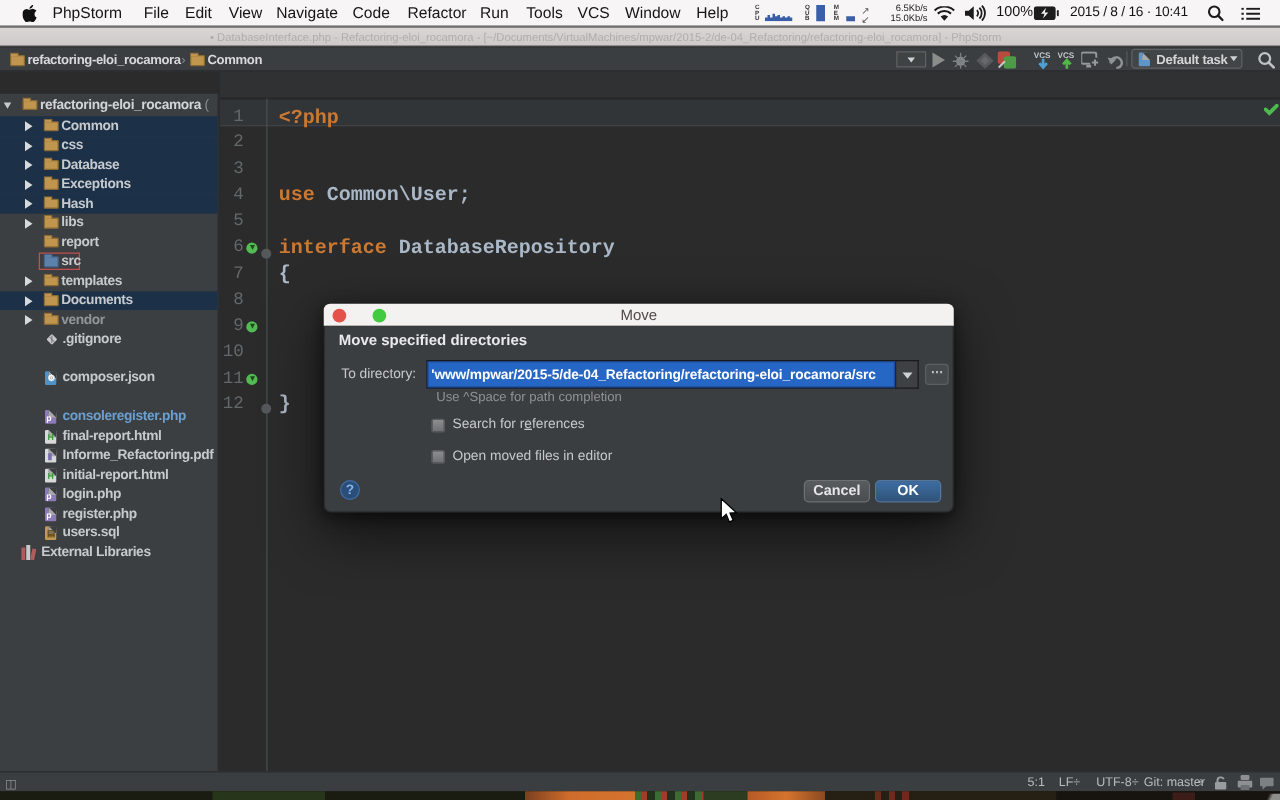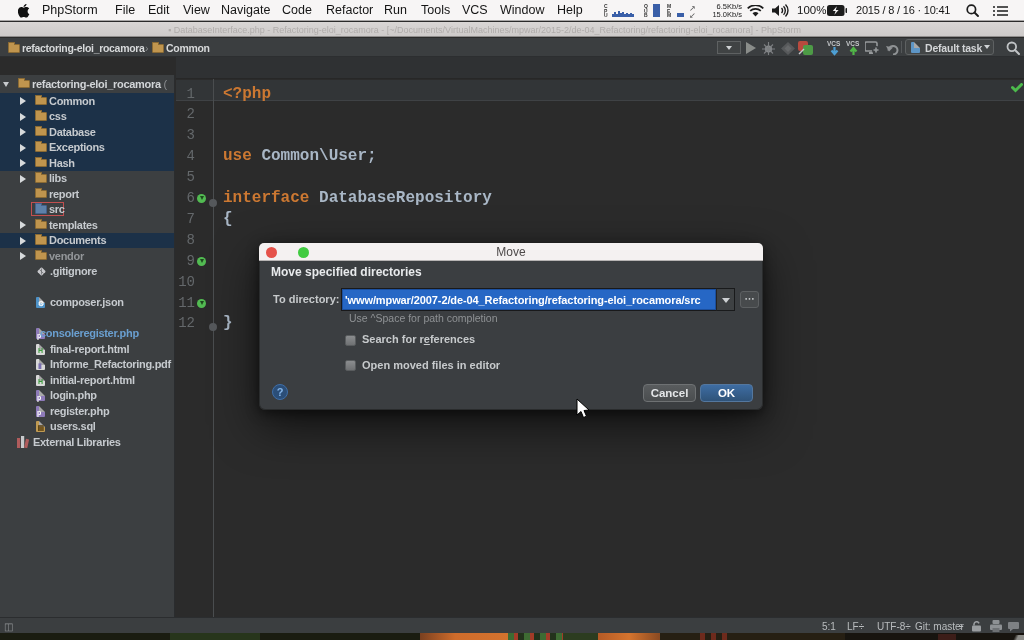--- a/index.html
+++ b/index.html
@@ -45,21 +45,21 @@
 #statusbar{position:absolute;left:0;top:617px;width:1024px;height:16px;background:#3b3e40;border-top:1px solid #2b2d2f;color:#b9bcbe;font-size:11px}
 #statusbar .si{position:absolute;top:3px;white-space:nowrap;font-size:10px}
 
 #wall{position:absolute;left:0;top:633px;width:1024px;height:7px;background:#1a1c11}
 
 #dlg{position:absolute;left:259px;top:243px;width:504px;height:167px;border-radius:6px;box-shadow:0 16px 45px rgba(0,0,0,.6),0 3px 12px rgba(0,0,0,.5)}
 #dlgtitle{position:absolute;left:0;top:0;width:504px;height:18px;background:#f4f1f1;border-radius:5px 5px 0 0;border-bottom:1px solid #b7b4b4}
 #dlgtitle .cap{position:absolute;left:0;top:2px;width:100%;text-align:center;font-size:12px;color:#4e4a4a;font-weight:400}
 .dot{position:absolute;top:3.5px;width:11px;height:11px;border-radius:50%}
 #dlgbody{position:absolute;left:0;top:18px;width:504px;height:149px;background:#3b3e41;border:1px solid #2a2c2d;border-top:none;border-radius:0 0 6px 6px}
-.dl{position:absolute;white-space:nowrap;color:#c7cacc;font-size:11px;font-weight:700}
+.dl{position:absolute;white-space:nowrap;color:#c7cacc;font-size:11px;font-weight:400}
 #combo{position:absolute;left:81px;top:27px;width:376px;height:23px;background:#2667c5;border:1px solid #19191a;box-shadow:inset 0 0 0 1px #1b4f9e}
 #combo .ctext{position:absolute;left:3px;top:4.5px;font-size:11px;font-weight:700;letter-spacing:-.1px;color:#fff;white-space:nowrap;overflow:hidden;width:370px}
 #cArrow{position:absolute;left:456px;top:27px;width:19px;height:23px;background:#3e4143;border:1px solid #191a1b;border-left:1px solid #232425}
 #cArrow:after{content:"";position:absolute;left:4.5px;top:9px;border-top:5px solid #cdd0d2;border-left:4px solid transparent;border-right:4px solid transparent}
 #dots{position:absolute;left:480px;top:30px;width:19px;height:17px;background:#474a4c;border:1px solid #5d6062;border-radius:3px;color:#c2c5c7;font-size:10px;font-weight:700;text-align:center;line-height:14px}
 .cb{position:absolute;width:11px;height:11px;background:linear-gradient(#8b8d8f,#6f7173);border:1px solid #595c5e;border-radius:2px}
 #help{position:absolute;left:12px;top:123px;width:16px;height:16px;border-radius:50%;background:#2b4e78;border:1px solid #3e6ea8;color:#84b4e8;font-size:11px;font-weight:700;text-align:center;line-height:15px}
 .btn{position:absolute;top:123px;width:53px;height:18px;border-radius:4px;font-size:11.5px;font-weight:700;text-align:center;line-height:17px;color:#e4e6e8}
 #cancel{left:383px;background:linear-gradient(#595c5e,#4a4d4f);border:1px solid #6e7173}
 #ok{left:440px;background:linear-gradient(#3e6da3,#2f5379);border:1px solid #54779e;color:#fff}
@@ -250,21 +250,21 @@
         <span class="tx" style="left:50px">.gitignore</span>
       </div>
   <div class="row" style="top:219.5px">
         <span class="fico" style="left:36px;background:#4d92c8"></span>
         <span class="badge" style="left:38px;top:5px;color:#fff">⚙</span>
         <span class="tx" style="left:50px">composer.json</span>
       </div>
   <div class="row" style="top:250.5px">
         <span class="fico" style="left:36px;background:#8d7ab8"></span>
         <span class="badge" style="left:37px;top:6px;color:#fff">p</span>
-        <span class="tx" style="left:40px;color:#6a9fd0">consoleregister.php</span>
+        <span class="tx" style="left:50px;color:#6a9fd0">consoleregister.php</span>
       </div>
   <div class="row" style="top:266px">
         <span class="fico" style="left:36px"></span>
         <span class="badge" style="left:38px;top:5.5px;color:#3c9b3c">H</span>
         <span class="tx" style="left:50px">final-report.html</span>
       </div>
   <div class="row" style="top:281.5px">
         <span class="fico" style="left:36px"></span>
         <span class="badge" style="left:38px;top:5.5px;color:#7a6fb0">▮</span>
         <span class="tx" style="left:50px">Informe_Refactoring.pdf</span>
@@ -367,21 +367,21 @@
 <div id="dlg">
   <div id="dlgtitle">
     <span class="dot" style="left:6.5px;background:#e5524a"></span>
     <span class="dot" style="left:38.5px;background:#41cb41"></span>
     <span class="cap">Move</span>
   </div>
   <div id="dlgbody">
     <span class="dl" style="left:11px;top:4px;font-size:12px;font-weight:700;color:#e8eaec">Move specified directories</span>
     <span class="dl" style="left:13px;top:32px">To directory:</span>
     <div id="combo">
-          <span class="ctext">'www/mpwar/2007-2/de-04_Refactoring/refactoring-eloi_rocamora/src</span>
+          <span class="ctext">'www/mpwar/2015-5/de-04_Refactoring/refactoring-eloi_rocamora/src</span>
         </div>
     <div id="cArrow"></div>
     <div id="dots">⋯</div>
     <span class="dl" style="left:89px;top:51px;font-size:10.5px;font-weight:400;color:#8f9295">Use ^Space for path completion</span>
     <span class="cb" style="left:85px;top:74px"></span>
     <span class="dl" style="left:102px;top:72px">Search for r<span class="mnml">e</span>ferences</span>
     <span class="cb" style="left:85px;top:99px"></span>
     <span class="dl" style="left:102px;top:98px">Open moved files in editor</span>
     <div id="help">?</div>
     <div class="btn" id="cancel">Cancel</div>

